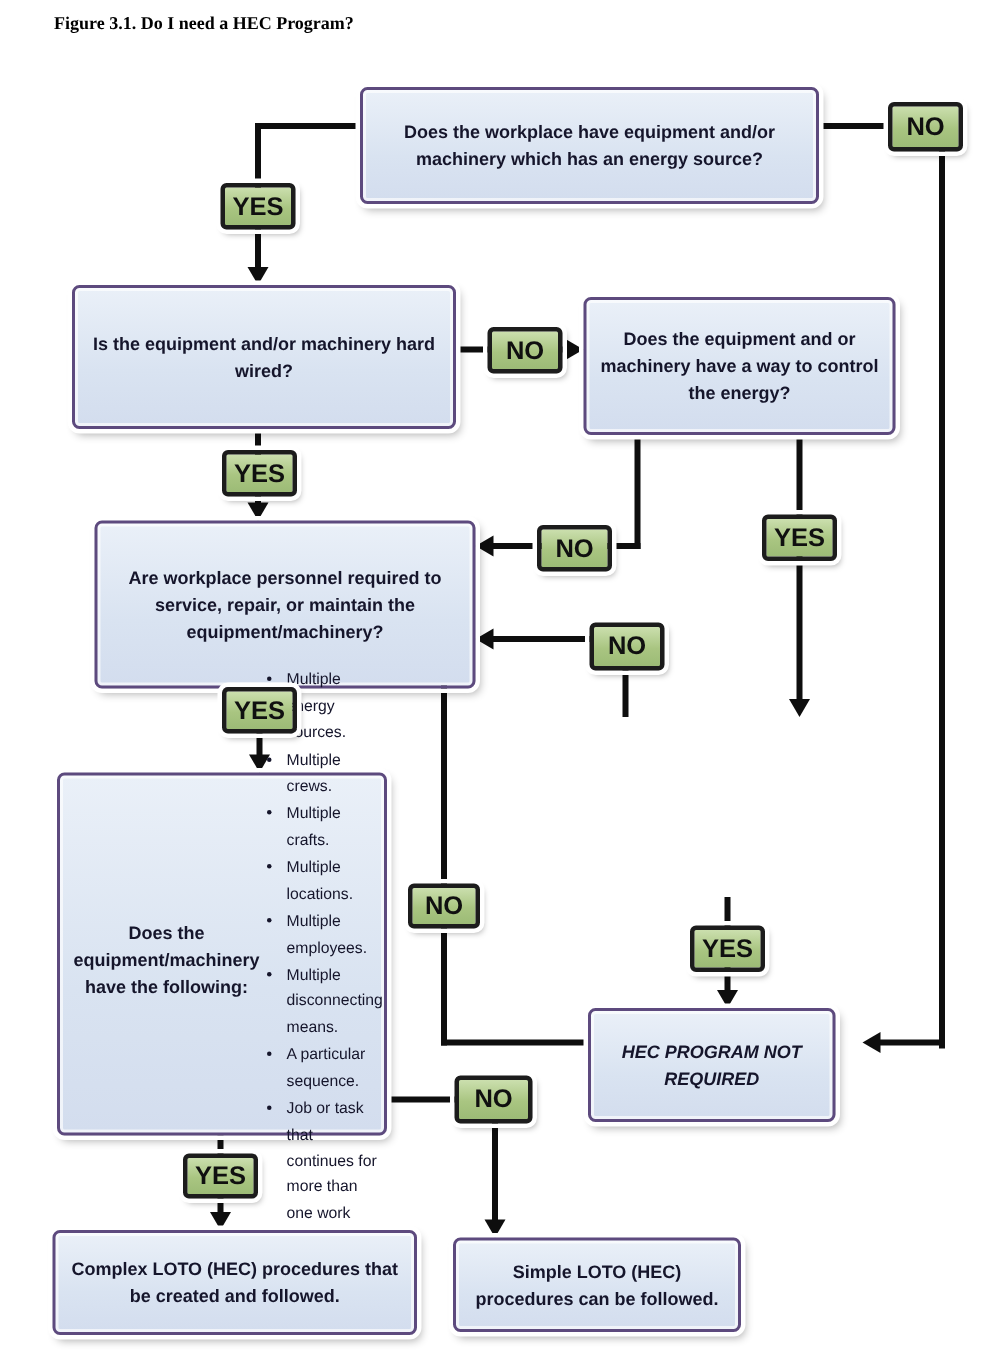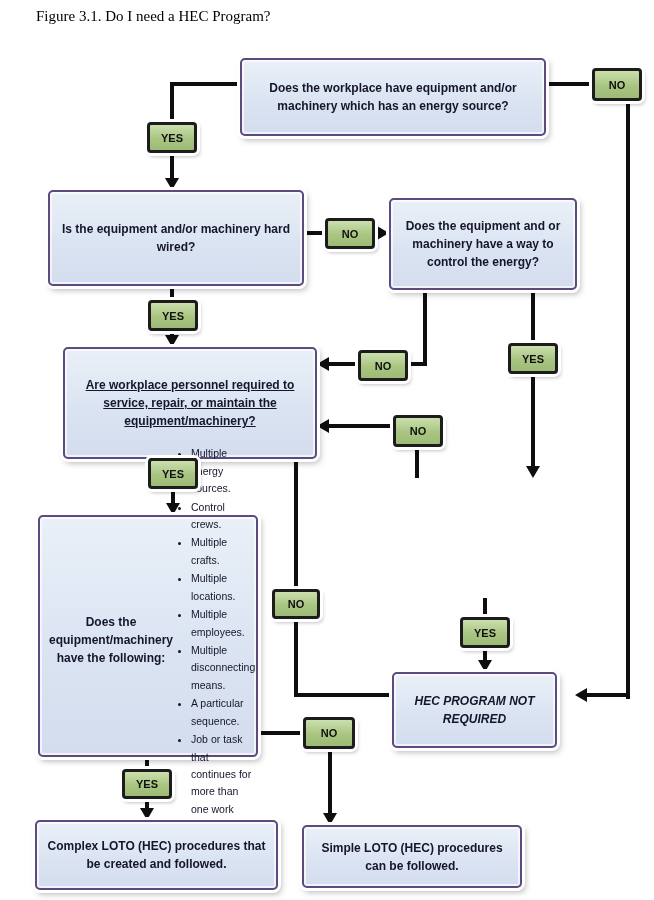--- a/index.html
+++ b/index.html
@@ -1,19 +1,19 @@
 <!DOCTYPE html>
 <html><head>
 <meta charset="utf-8">
 <style>
   html,body{margin:0;padding:0;background:#ffffff;}
   #canvas{position:relative;width:654px;height:900px;background:#ffffff;overflow:hidden;
           font-family:"Liberation Sans",sans-serif;}
   .title{position:absolute;left:36px;top:8px;font-family:"Liberation Serif",serif;
-         font-weight:400;font-size:15px;color:#000;}
+         font-weight:700;font-size:12px;color:#000;}
   
   .ln{position:absolute;background:#0e0e0e;z-index:1;}
   
   .arr{position:absolute;width:0;height:0;z-index:2;}
   .arr-d{border-left:7px solid transparent;border-right:7px solid transparent;border-top:12px solid #0e0e0e;}
   .arr-r{border-top:7px solid transparent;border-bottom:7px solid transparent;border-left:12px solid #0e0e0e;}
   .arr-l{border-top:7px solid transparent;border-bottom:7px solid transparent;border-right:12px solid #0e0e0e;}
   
   .qbox{position:absolute;z-index:3;box-sizing:border-box;display:flex;align-items:center;
         justify-content:flex-start;text-align:center;padding:5px 9px;
@@ -21,21 +21,21 @@
         background:linear-gradient(180deg,#eaf0f8 0%,#d9e3f1 60%,#d3ddee 100%);
         border:2px solid #5d4a7e;border-radius:5px;
         box-shadow:inset 0 0 0 2px rgba(255,255,255,.65),0 0 0 3px #ffffff,2.5px 3.5px 6px rgba(0,0,0,.30);}
   
   .qbox.listbox{flex-direction:row;justify-content:flex-start;padding-top:12px;}
   .listbox ul{margin:3px 0 0 0;padding:0 0 0 18px;text-align:left;font-weight:400;
               font-size:10.5px;line-height:1.66;color:#15152b;}
   .listbox ul li{margin:0 0 1px 0;}
   
   .tag{position:absolute;z-index:4;box-sizing:border-box;display:flex;align-items:center;
-       justify-content:center;font-weight:700;font-size:11px;color:#101010;
+       justify-content:center;font-weight:700;font-size:17px;color:#101010;
        background:linear-gradient(180deg,#cbdfae 0%,#a9c581 55%,#9cbb76 100%);
        border:3px solid #1c1c1c;border-radius:4px;
        box-shadow:0 0 0 3px #ffffff,2px 3px 4px rgba(0,0,0,.35);}
 </style>
 </head>
 <body>
 
 <div id="canvas">
 
   <div class="title">Figure 3.1. Do I need a HEC Program?</div>
@@ -74,52 +74,52 @@
   <div class="arr arr-d" style="left:323px;top:813px;"></div>
 
   <div class="qbox" style="left:240px;top:58px;width:306px;height:78px;">
     <span>Does the workplace have equipment and/or machinery which has an energy source?</span>
   </div>
 
   <div class="qbox" style="left:48px;top:190px;width:256px;height:96px;">
     <span>Is the equipment and/or machinery hard wired?</span>
   </div>
 
-  <div class="qbox" style="left:389px;top:198px;width:188px;height:92px;">
+  <div class="qbox" style="left:389px;top:198px;width:208px;height:92px;">
     <span>Does the equipment and or machinery have a way to control the energy?</span>
   </div>
 
-  <div class="qbox" style="left:63px;top:347px;width:254px;height:112px;text-decoration:underline;">
+  <div class="qbox" style="left:63px;top:347px;width:254px;height:112px;">
     <span>Are workplace personnel required to service, repair, or maintain the equipment/machinery?</span>
   </div>
 
 
   <div class="qbox listbox" style="left:38px;top:515px;width:220px;height:242px;">
     <span>Does the equipment/machinery have the following:</span>
     <ul>
       <li>Multiple energy sources.</li>
-      <li>Control crews.</li>
+      <li>Multiple crews.</li>
       <li>Multiple crafts.</li>
       <li>Multiple locations.</li>
       <li>Multiple employees.</li>
       <li>Multiple disconnecting means.</li>
       <li>A particular sequence.</li>
       <li>Job or task that continues for more than one work period.</li>
     </ul>
   </div>
 
   <div class="qbox" style="left:392px;top:672px;width:165px;height:76px;font-style:italic;">
     <span>HEC PROGRAM NOT REQUIRED</span>
   </div>
 
   <div class="qbox" style="left:35px;top:820px;width:243px;height:70px;">
     <span>Complex LOTO (HEC) procedures that be created and followed.</span>
   </div>
 
-  <div class="qbox" style="left:302px;top:825px;width:220px;height:63px;">
+  <div class="qbox" style="left:302px;top:825px;width:192px;height:63px;">
     <span>Simple LOTO (HEC) procedures can be followed.</span>
   </div>
 
   <div class="tag" style="left:147px;top:122px;width:50px;height:31px;">YES</div>
   <div class="tag" style="left:592px;top:68px;width:50px;height:33px;">NO</div>
   <div class="tag" style="left:325px;top:218px;width:50px;height:31px;">NO</div>
   <div class="tag" style="left:148px;top:300px;width:50px;height:31px;">YES</div>
   <div class="tag" style="left:358px;top:350px;width:50px;height:31px;">NO</div>
   <div class="tag" style="left:508px;top:343px;width:50px;height:31px;">YES</div>
   <div class="tag" style="left:393px;top:415px;width:50px;height:32px;">NO</div>

